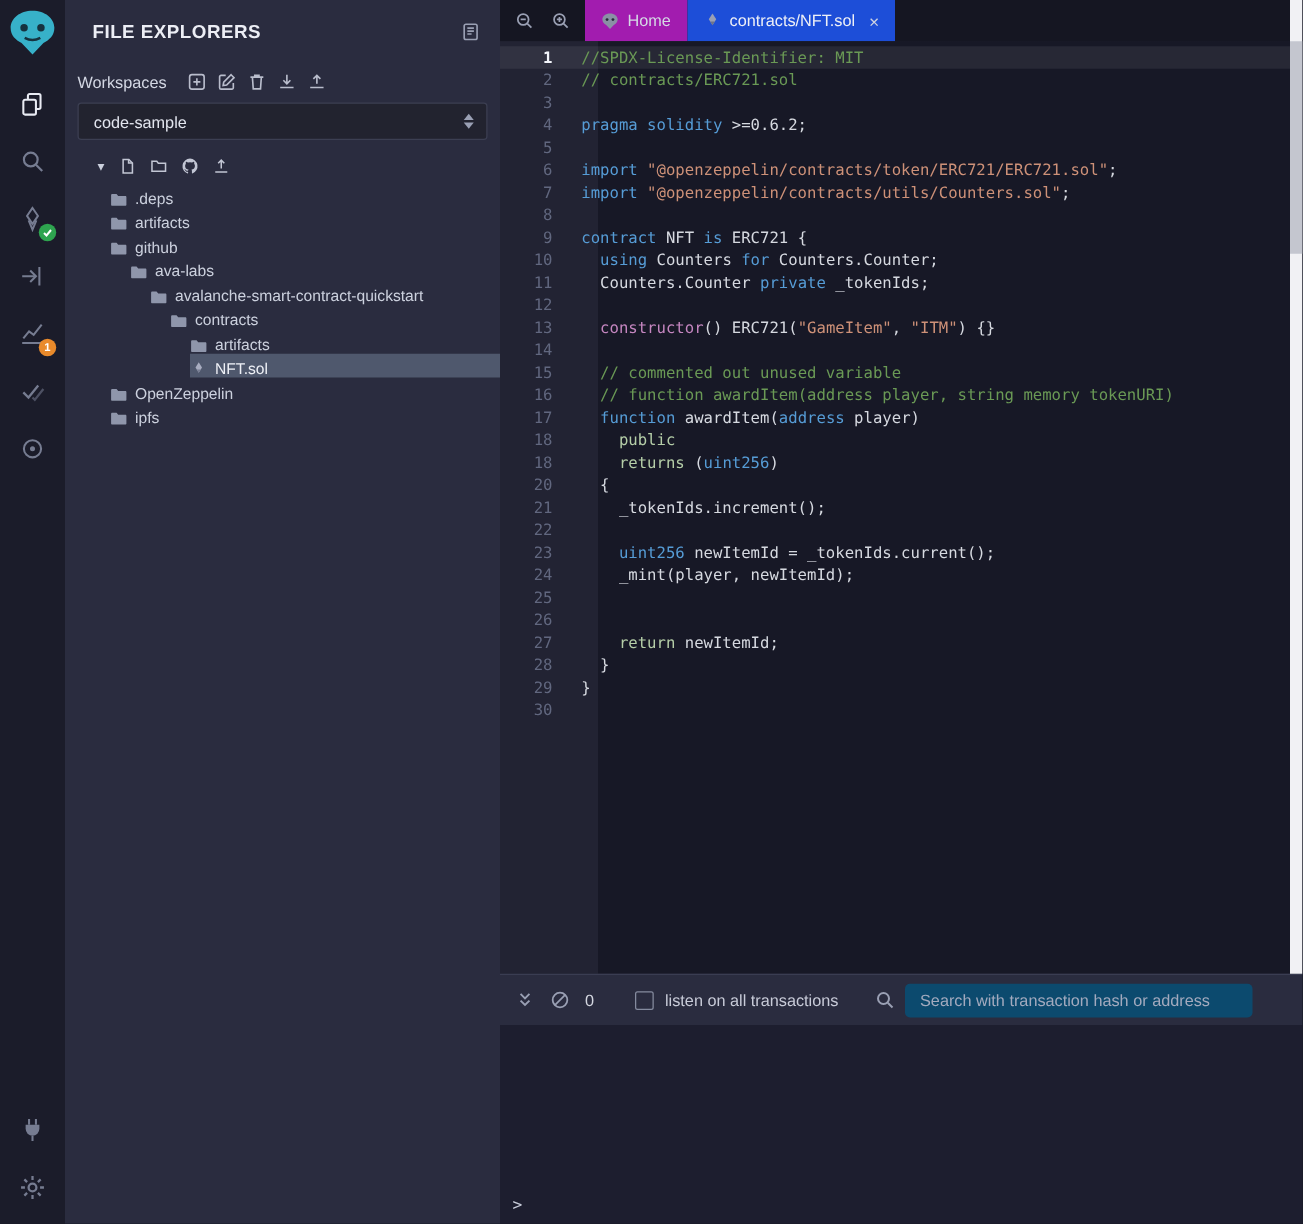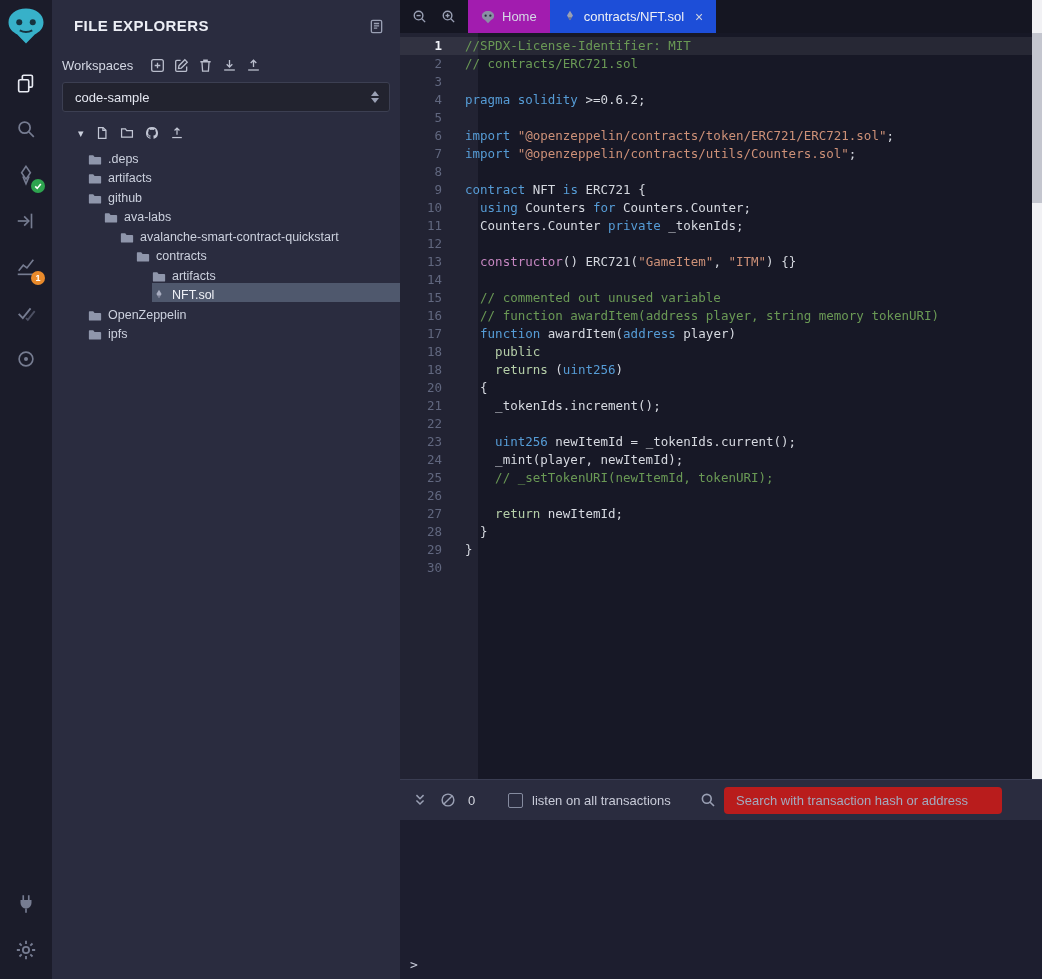--- a/index.html
+++ b/index.html
@@ -20,21 +20,21 @@
            display:flex; align-items:center; justify-content:center; font-size:9px; font-weight:bold;
            color:#fff; }
   .badge.green { background:#2ea44f; }
   .badge.orange { background:#e98a2b; }
   .badge svg { width:8px; height:8px; }
   .abar-spacer { flex:1; }
   .abar-bottom { display:flex; flex-direction:column; align-items:center; gap:20px; margin-bottom:16px; }
 
   
   .sidebar { width:348px; background:#2a2c3f; flex:none; color:#d3d7e3; overflow:hidden; }
-  .sidebar-header { display:flex; align-items:flex-end; justify-content:space-between;
+  .sidebar-header { display:flex; align-items:center; justify-content:space-between;
                     padding:17px 16px 0 22px; }
   .sidebar-header h1 { font-size:15px; font-weight:bold; color:#eceef5; letter-spacing:.4px; }
   .hdr-icon { color:#9aa0b4; cursor:pointer; display:flex; }
   .workspaces-row { display:flex; align-items:center; margin:24px 12px 0 10px; }
   .workspaces-row .ws-label { font-size:13px; color:#d3d7e3; }
   .ws-icons { display:flex; gap:9px; margin-left:17px; color:#b9bdcc; }
   .ws-icons span { display:flex; cursor:pointer; }
   .ws-icons svg { width:15px; height:15px; }
   .workspace-select { margin:9px 10px 0 10px; height:30px; background:#22232f;
                       border:1px solid #3c3f52; border-radius:3px; display:flex; align-items:center;
@@ -90,21 +90,21 @@
   .terminal-bar { height:41px; flex:none; background:#2a2c3f; border-top:1px solid #3a3d52;
                   display:flex; align-items:center; padding:0 12px; gap:12px; color:#9aa0b4; }
   .tbar-icon { display:flex; cursor:pointer; }
   .tbar-icon svg { width:16px; height:16px; }
   .tx-count { font-size:13px; color:#d4d7e0; min-width:10px; }
   .listen-group { display:flex; align-items:center; gap:9px; margin-left:18px; }
   .checkbox { width:15px; height:15px; border:1px solid #858b9f; border-radius:2px;
               background:transparent; cursor:pointer; flex:none; }
   .listen-label { font-size:13px; color:#c8cbd8; white-space:nowrap; }
   .search-group { margin-left:auto; display:flex; align-items:center; gap:8px; margin-right:28px; }
-  .terminal-search { width:278px; height:27px; background:#b91c1c; border:none; border-radius:4px;
+  .terminal-search { width:278px; height:27px; background:#0c4a6e; border:none; border-radius:4px;
                      padding:0 12px; font-size:13px; color:#dfe2ec;
                      font-family:"Liberation Sans", sans-serif; }
   .terminal-search::placeholder { color:#a3aabe; }
   .terminal-body { height:159px; flex:none; background:#1d1e2f; position:relative;
                    font-family:"DejaVu Sans Mono", monospace; }
   .prompt { position:absolute; left:10px; bottom:7px; font-size:13px; color:#c8ccda; }
 
   .scroll-track { position:absolute; top:0; right:0; width:10px; height:779px; background:#f1f1f4; }
   .scroll-thumb { width:100%; height:170px; margin-top:33px; background:#c4c6cf; }
 </style>
@@ -490,21 +490,20 @@
           <div class="code-row">
             <span class="ln">23</span>
             <span class="code"><span class="tk-p">    </span><span class="tk-k">uint256</span><span class="tk-p"> newItemId = _tokenIds.current();</span></span>
           </div>
           <div class="code-row">
             <span class="ln">24</span>
             <span class="code"><span class="tk-p">    _mint(player, newItemId);</span></span>
           </div>
           <div class="code-row">
             <span class="ln">25</span>
-            <span class="code"><span class="tk-p">    </span><span class="tk-c">// _setTokenURI(newItemId, tokenURI);</span></span>
           </div>
           <div class="code-row">
             <span class="ln">26</span>
             <span class="code"></span>
           </div>
           <div class="code-row">
             <span class="ln">27</span>
             <span class="code"><span class="tk-p">    </span><span class="tk-g">return</span><span class="tk-p"> newItemId;</span></span>
           </div>
           <div class="code-row">

